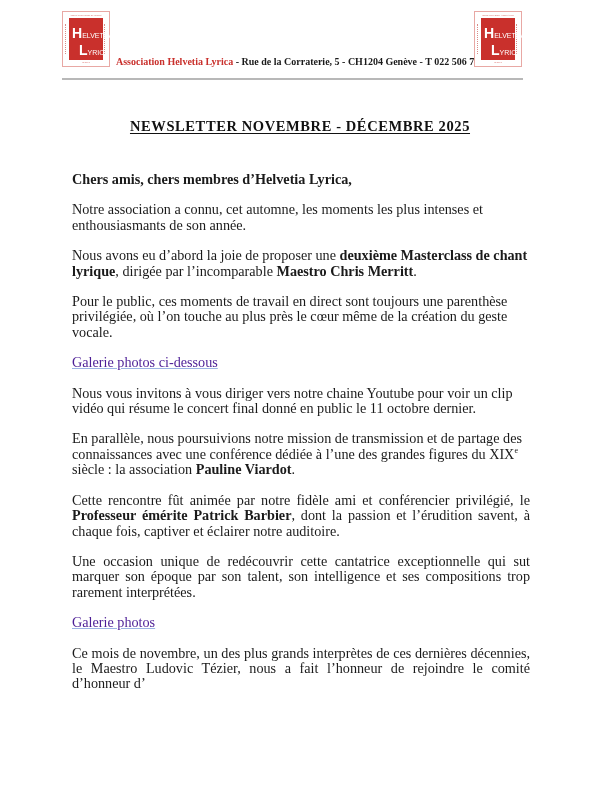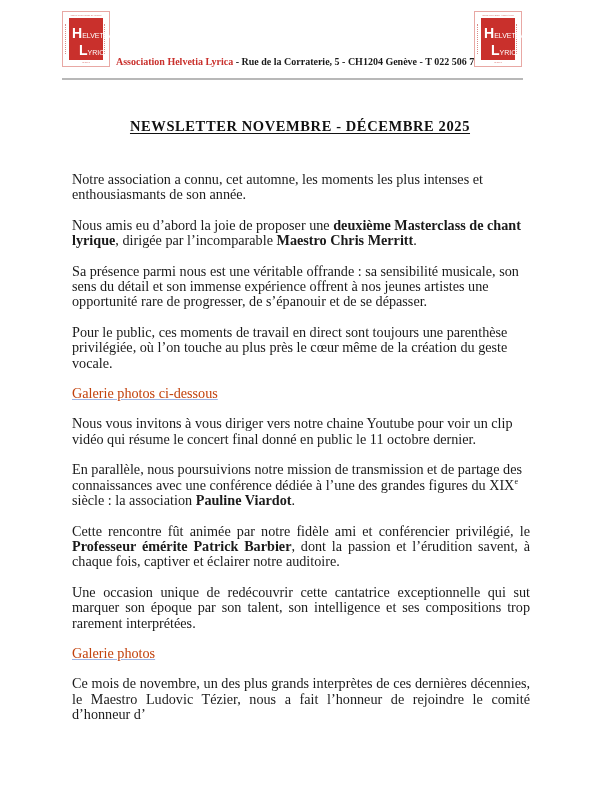--- a/index.html
+++ b/index.html
@@ -34,21 +34,21 @@
 
   .title { position: absolute; left: 0; width: 600px; top: 118px; text-align: center;
            font-family: "Liberation Serif", "DejaVu Serif", serif; font-weight: bold;
            font-size: 14.5px; letter-spacing: 0.6px; text-decoration: underline; text-underline-offset: 2px;
            color: #111; }
 
   .content { position: absolute; left: 72px; top: 172px; width: 458px; font-size: 14.2px; line-height: 15.4px; }
   .content p { margin: 0 0 15px 0; }
   .content p.just { text-align: justify; }
   .content b { font-weight: bold; }
-  .content a { color: #c2410c; text-decoration: underline; text-decoration-color: #9db4e4; }
+  .content a { color: #4c1d95; text-decoration: underline; text-decoration-color: #9db4e4; }
   .content sup { font-size: 8px; vertical-align: super; line-height: 0; }
 </style>
 </head>
 <body>
 
 <div class="logo left">
   <div class="top-strip">ASSOCIATION SUISSE DE L'OPÉRA</div>
   <div class="side l"></div>
   <div class="side r"></div>
   <div class="square">
@@ -69,27 +69,27 @@
     <div class="w2"><span class="big">L</span><span class="small">YRICA</span></div>
   </div>
   <div class="bottom-strip">GENÈVE</div>
 </div>
 
 <div class="rule"></div>
 
 <div class="title">NEWSLETTER NOVEMBRE - DÉCEMBRE 2025</div>
 
 <div class="content">
+  <p><b>Chers amis, chers membres d’Helvetia Lyrica,</b></p>
 
   <p>Notre association a connu, cet automne, les moments les plus intenses et enthousiasmants de son année.</p>
 
 
-  <p><span>Nous amis eu d’abord la joie de proposer une </span><b>deuxième Masterclass de chant lyrique</b><span>, dirigée par l’incomparable </span><b>Maestro Chris Merritt</b><span>.</span></p>
+  <p><span>Nous avons eu d’abord la joie de proposer une </span><b>deuxième Masterclass de chant lyrique</b><span>, dirigée par l’incomparable </span><b>Maestro Chris Merritt</b><span>.</span></p>
 
-  <p>Sa présence parmi nous est une véritable offrande : sa sensibilité musicale, son sens du détail et son immense expérience offrent à nos jeunes artistes une opportunité rare de progresser, de s’épanouir et de se dépasser.</p>
 
   <p>Pour le public, ces moments de travail en direct sont toujours une parenthèse privilégiée, où l’on touche au plus près le cœur même de la création du geste vocale.</p>
 
   <p><a href="#">Galerie photos ci-dessous</a></p>
 
   <p>Nous vous invitons à vous diriger vers notre chaine Youtube pour voir un clip vidéo qui résume le concert final donné en public le 11 octobre dernier.</p>
 
 
   <p><span>En parallèle, nous poursuivions notre mission de transmission et de partage des connaissances avec une conférence dédiée à l’une des grandes figures du XIX</span><sup>e</sup><span> siècle : la association </span><b>Pauline Viardot</b><span>.</span></p>
 

